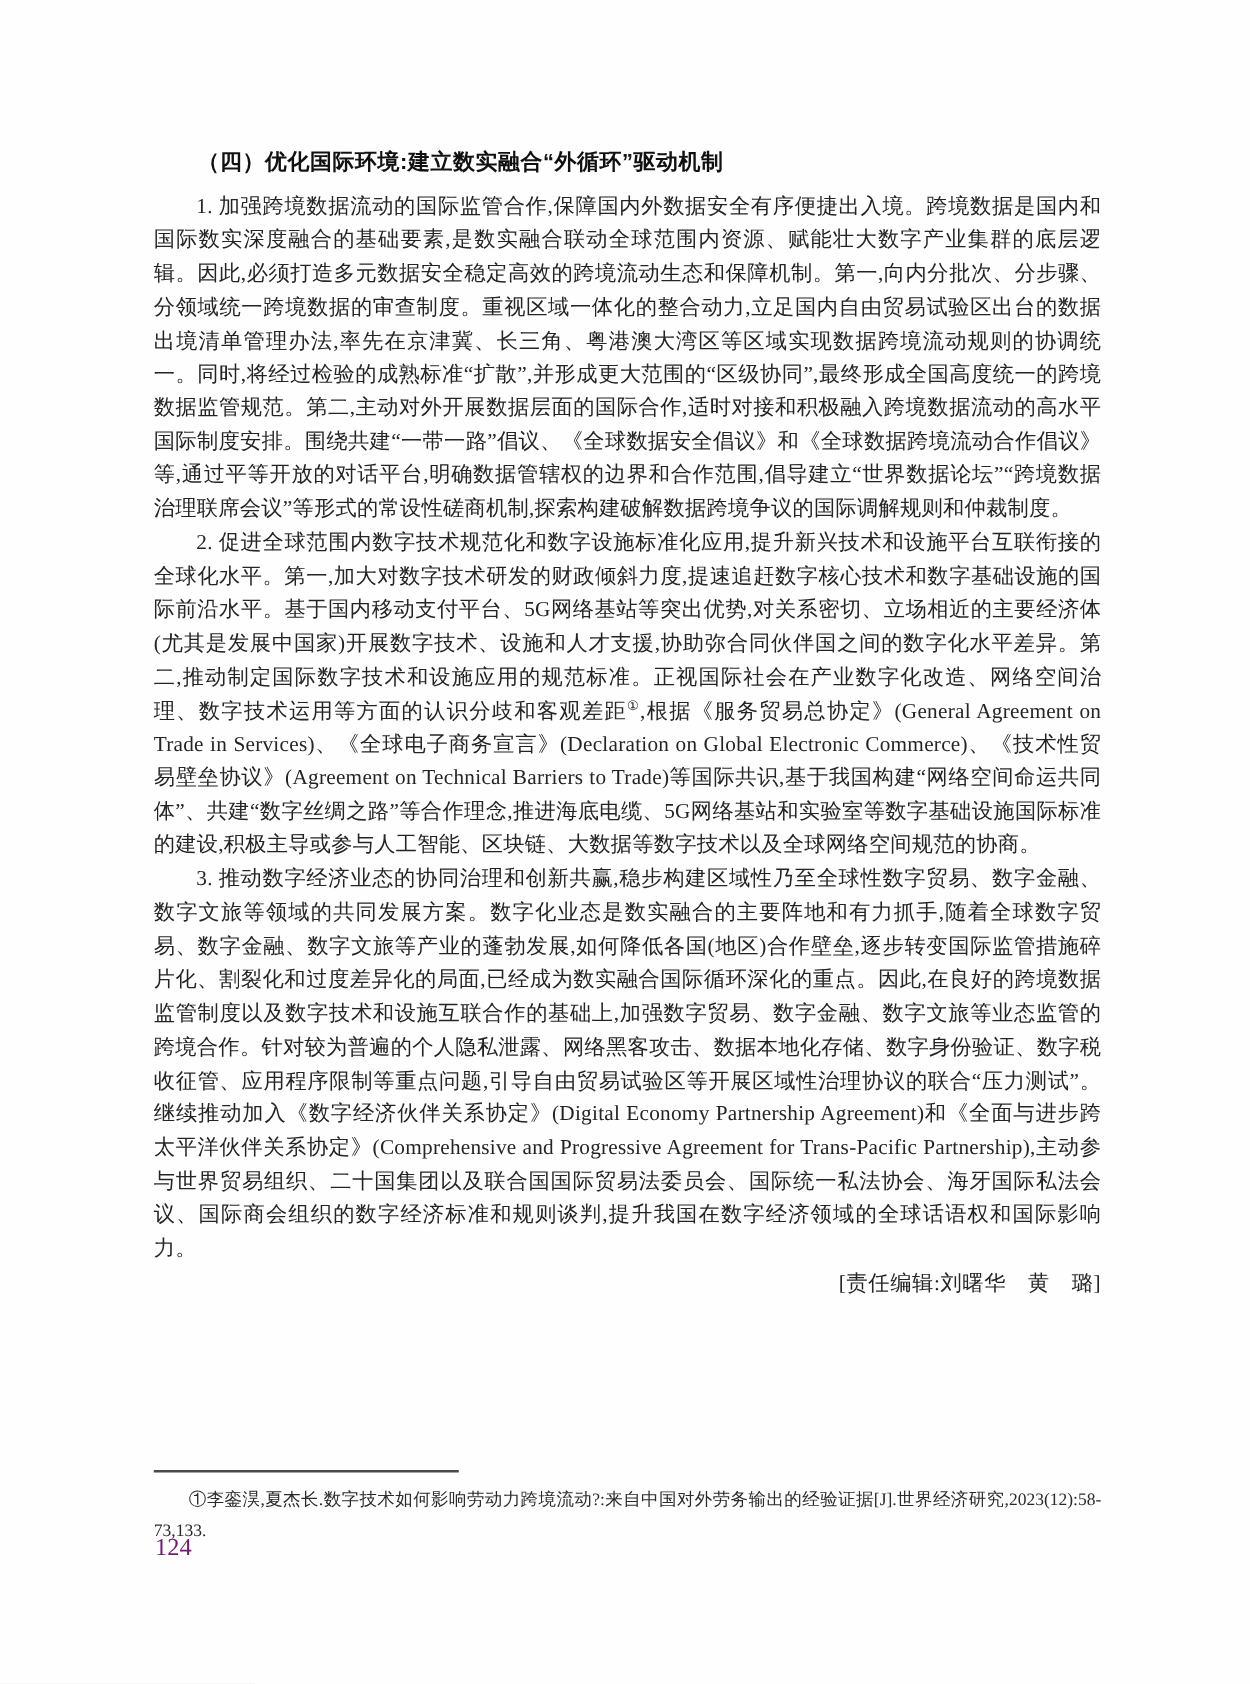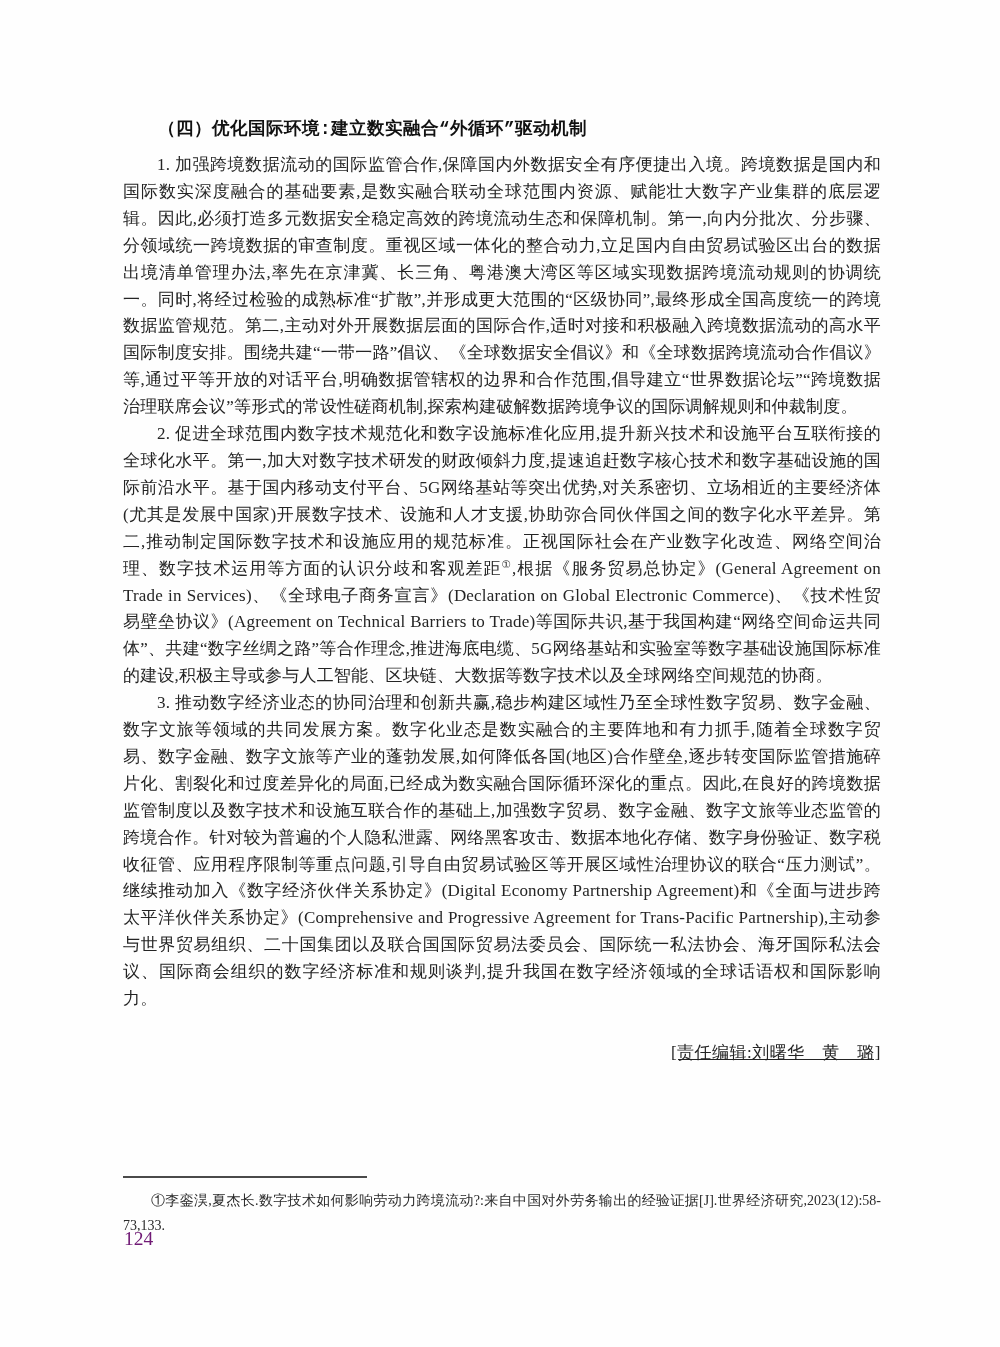--- a/index.html
+++ b/index.html
@@ -17,21 +17,21 @@
     font-family: "Liberation Serif", "DejaVu Serif", serif;
     overflow: hidden;
   }
   .content {
     position: absolute;
     left: 123px;
     top: 116px;
     width: 758px;
   }
   .section-heading {
-    font-family: Liberation Mono, monospace;
+    font-family: Liberation Sans, sans-serif;
     font-weight: 700;
     font-size: 17.5px;
     line-height: 27px;
     color: #111;
     text-indent: 2em;
     margin: 0 0 9px 0;
     letter-spacing: 0.5px;
   }
   p.body-para {
     margin: 0;
@@ -40,26 +40,24 @@
     text-align: justify;
     text-indent: 2em;
     letter-spacing: 0.2px;
   }
   p.body-para sup {
     font-size: 10.5px;
     line-height: 0;
     vertical-align: 6px;
   }
   .editor-line {
-    margin-top: 26px;
     font-size: 17px;
     line-height: 27px;
     text-align: right;
     letter-spacing: 0.5px;
-    text-decoration: underline;
   }
   .footer-block {
     position: absolute;
     left: 123px;
     top: 1176px;
     width: 758px;
   }
   .footnote-divider {
     width: 244px;
     height: 0;

